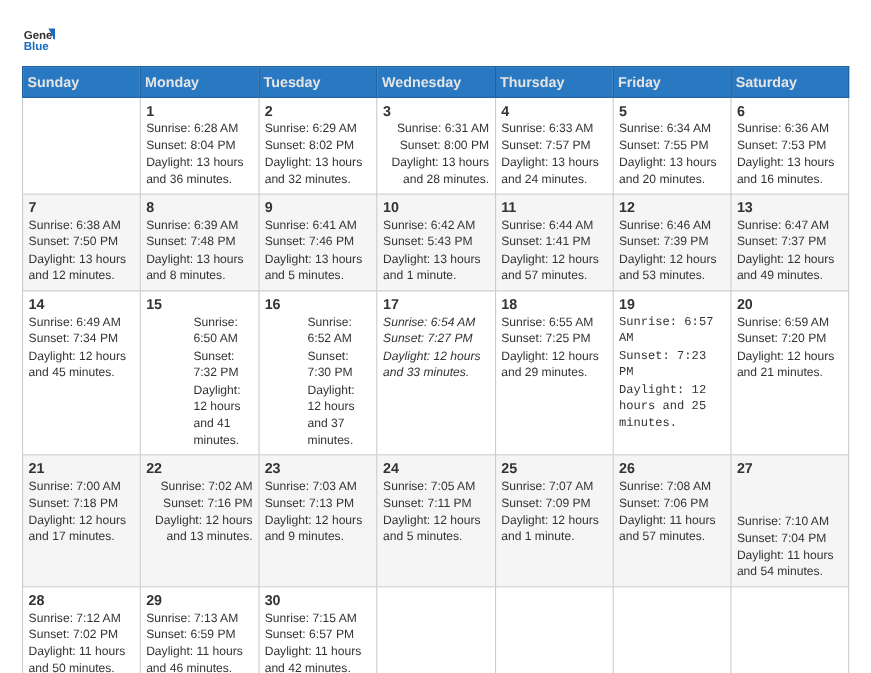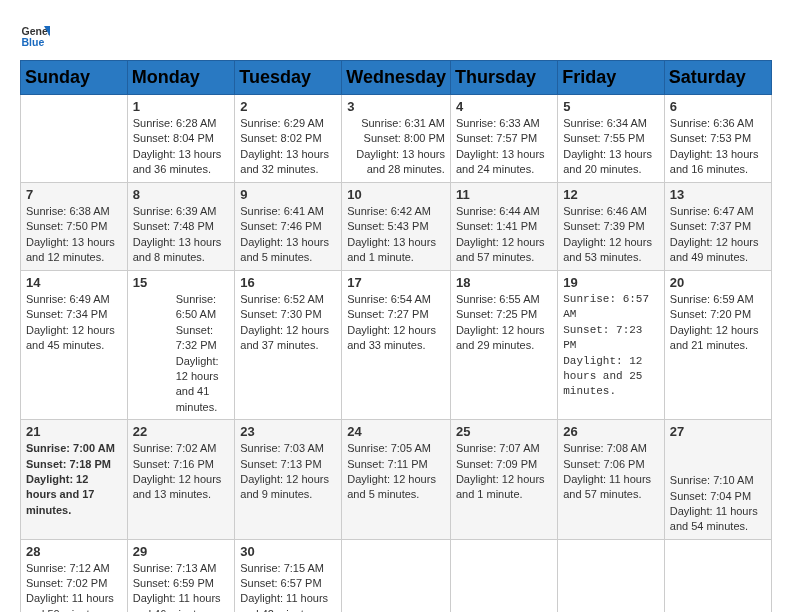--- a/index.html
+++ b/index.html
@@ -37,24 +37,24 @@
       font-size: 15px;
       color: #555;
     }
     table {
       width: 100%;
       border-collapse: collapse;
       font-size: 11px;
     }
     thead tr th {
       background-color: #2979c2;
-      color: #000000;
+      color: #e5e5e5;
       padding: 6px 4px;
       text-align: left;
-      font-size: 18px;
+      font-size: 13px;
       font-weight: bold;
       border: 1px solid #2060a0;
     }
     tbody tr td {
       border: 1px solid #ccc;
       vertical-align: top;
       padding: 4px 5px;
       height: 88px;
       width: 108px;
     }
@@ -205,27 +205,27 @@
 Daylight: 12 hours and 45 minutes.</div>
         </td>
         <td>
           <span class="day-num">15</span>
           <div class="day-info" style="white-space: pre-line; margin-left: 43px;">Sunrise: 6:50 AM
 Sunset: 7:32 PM
 Daylight: 12 hours and 41 minutes.</div>
         </td>
         <td>
           <span class="day-num">16</span>
-          <div class="day-info" style="white-space: pre-line;">Sunrise: 6:52 AM
+          <div class="day-info" style="white-space: pre-line; margin-left: 39px;">Sunrise: 6:52 AM
 Sunset: 7:30 PM
 Daylight: 12 hours and 37 minutes.</div>
         </td>
         <td>
           <span class="day-num">17</span>
-          <div class="day-info" style="white-space: pre-line;">Sunrise: 6:54 AM
+          <div class="day-info" style="white-space: pre-line; font-style: italic;">Sunrise: 6:54 AM
 Sunset: 7:27 PM
 Daylight: 12 hours and 33 minutes.</div>
         </td>
         <td>
           <span class="day-num">18</span>
           <div class="day-info" style="white-space: pre-line;">Sunrise: 6:55 AM
 Sunset: 7:25 PM
 Daylight: 12 hours and 29 minutes.</div>
         </td>
         <td>
@@ -237,27 +237,27 @@
         <td>
           <span class="day-num">20</span>
           <div class="day-info" style="white-space: pre-line;">Sunrise: 6:59 AM
 Sunset: 7:20 PM
 Daylight: 12 hours and 21 minutes.</div>
         </td>
       </tr>
       <tr>
         <td>
           <span class="day-num">21</span>
-          <div class="day-info" style="white-space: pre-line; font-weight: bold;">Sunrise: 7:00 AM
+          <div class="day-info" style="white-space: pre-line;">Sunrise: 7:00 AM
 Sunset: 7:18 PM
 Daylight: 12 hours and 17 minutes.</div>
         </td>
         <td>
           <span class="day-num">22</span>
-          <div class="day-info" style="white-space: pre-line;">Sunrise: 7:02 AM
+          <div class="day-info" style="white-space: pre-line; text-align: right;">Sunrise: 7:02 AM
 Sunset: 7:16 PM
 Daylight: 12 hours and 13 minutes.</div>
         </td>
         <td>
           <span class="day-num">23</span>
           <div class="day-info" style="white-space: pre-line;">Sunrise: 7:03 AM
 Sunset: 7:13 PM
 Daylight: 12 hours and 9 minutes.</div>
         </td>
         <td>

